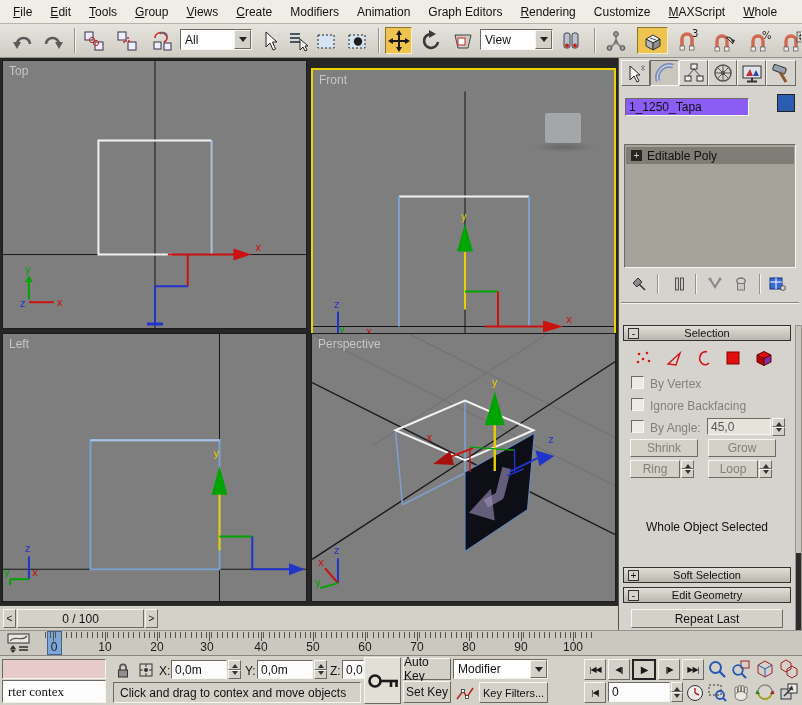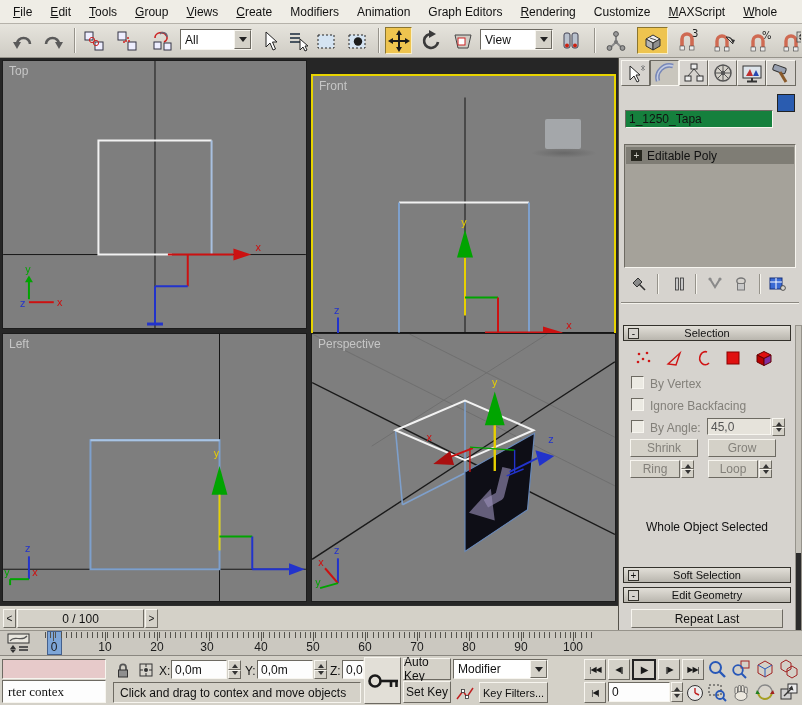--- a/index.html
+++ b/index.html
@@ -277,21 +277,21 @@
           <line x1="26" y1="222" x2="26" y2="240" stroke="#00a400" stroke-width="2"></line>
           <polygon points="22,223 30,223 26,216" fill="#00a400"></polygon>
           <text x="22" y="214" fill="#00a400">y</text>
           <line x1="26" y1="243" x2="51" y2="243" stroke="#cc1111" stroke-width="2"></line>
           <text x="54" y="247" fill="#cc1111">x</text>
           <text x="17" y="248" fill="#2233cc">z</text>
         </g>
       </svg>
     </div>
 
-    <div class="vp" style="left:311px;top:16px;width:305px;height:312px;border:2px solid #e8d400">
+    <div class="vp" style="left:311px;top:10px;width:305px;height:312px;border:2px solid #e8d400">
       <div class="vplabel">Front</div>
       <div class="abs" style="left:232px;top:43px;width:36px;height:30px;background:rgba(195,200,206,0.55);border-radius:2px"></div>
       <div class="abs" style="left:218px;top:72px;width:66px;height:10px;background:radial-gradient(ellipse at center, rgba(70,70,70,0.40) 0%, rgba(70,70,70,0) 70%)"></div>
       <svg viewBox="0 0 301 265">
         <line x1="152" y1="0" x2="152" y2="265" stroke="#151515"></line>
         <line x1="0" y1="235" x2="301" y2="235" stroke="#151515"></line>
         <g>
           <line x1="86" y1="105" x2="216" y2="105" stroke="#f2f2f2" stroke-width="2"></line>
           <line x1="86" y1="105" x2="86" y2="235" stroke="#7ea0cc" stroke-width="2"></line>
           <line x1="216" y1="105" x2="216" y2="235" stroke="#7ea0cc" stroke-width="2"></line>
@@ -434,21 +434,21 @@
           <line x1="6" y1="19.5" x2="16" y2="19.5" stroke="#333" stroke-width="2"></line>
         </svg>
     </div>
     <div class="ptab" style="left:147px;width:30px">
       <svg width="22" height="22">
           <rect x="3" y="4" width="13" height="6" rx="1.5" fill="#98a0b0" stroke="#333" transform="rotate(20 9 7)"></rect>
           <line x1="10" y1="10" x2="16" y2="20" stroke="#8a5a2a" stroke-width="3"></line>
         </svg>
     </div>
 
-    <div class="fld" style="left:6px;top:52px;width:148px;height:18px;background:#15803d">
+    <div class="fld" style="left:6px;top:40px;width:124px;height:18px;background:#8b5cf6">
       <span>1_1250_Tapa</span>
     </div>
     <div class="abs" style="left:158px;top:36px;width:18px;height:18px;background:#2a5cb0;border:1px solid #222"></div>
 
 
     <div class="abs sunken" style="left:5px;top:86px;width:172px;height:124px;background:#a5a29a">
       <div class="abs" style="left:1px;top:2px;width:168px;height:17px;background:#7f7d75;display:flex;align-items:center">
         <span class="ctr" style="width:11px;height:11px;margin:0 5px;background:#26261e;color:#cfcfc6;font-size:10px;line-height:9px">+</span>
         <span style="font-size:12px">Editable Poly</span>
       </div>

